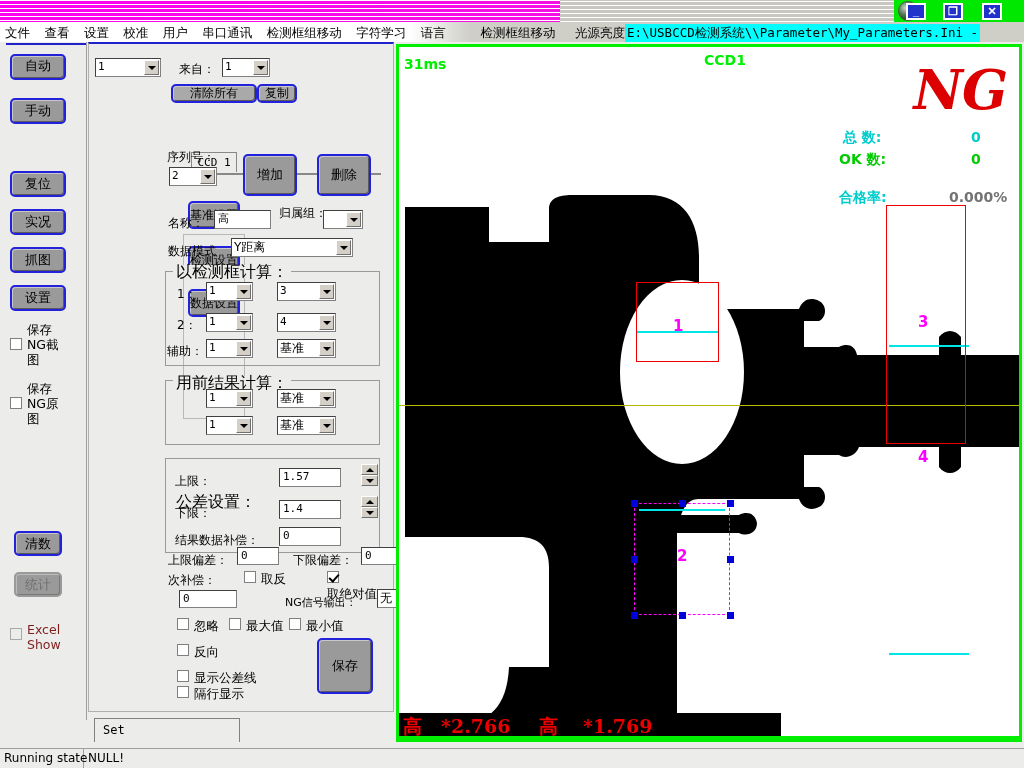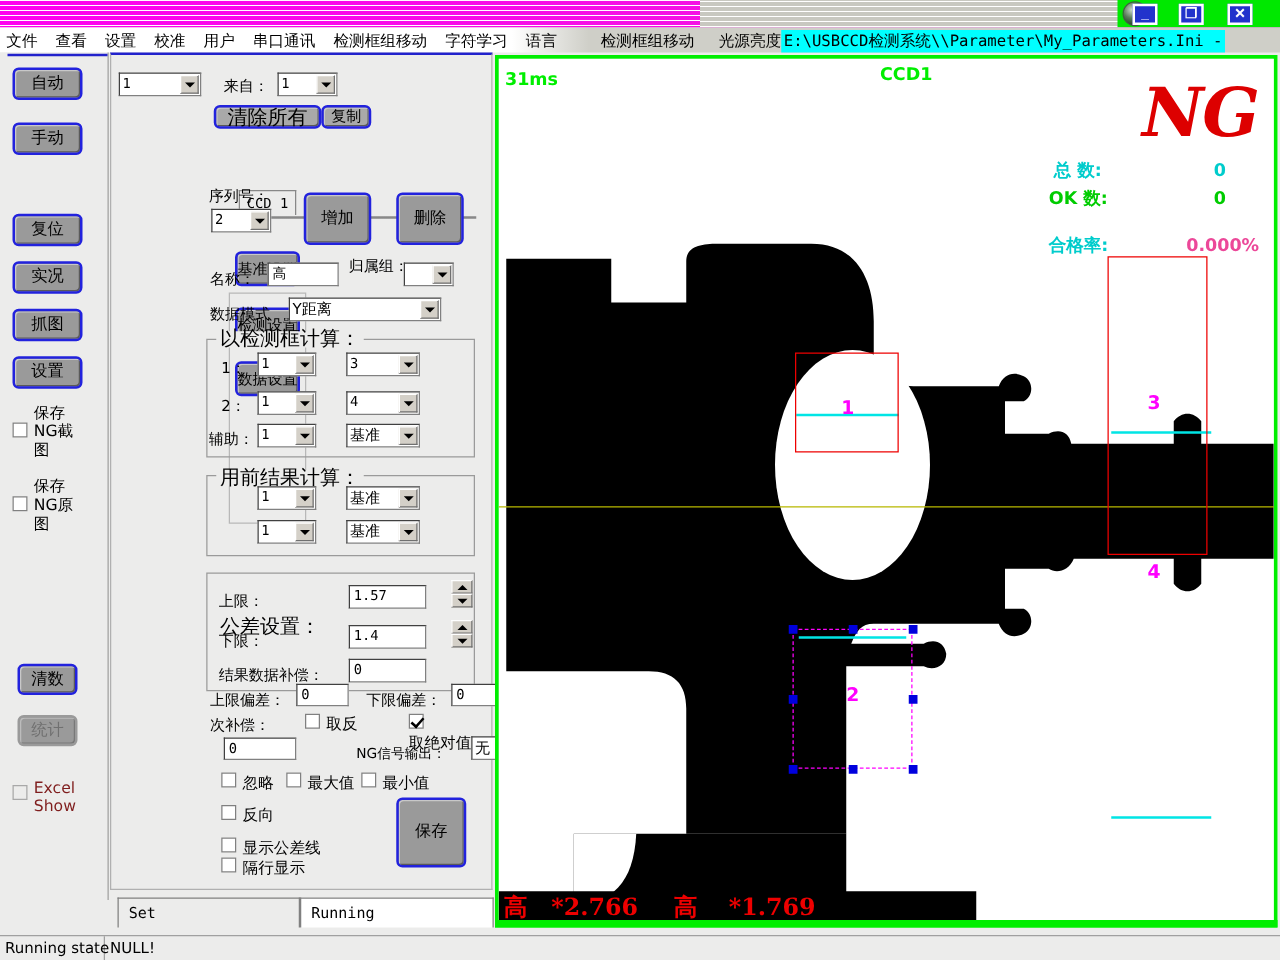--- a/index.html
+++ b/index.html
@@ -409,21 +409,21 @@
       <span>1</span>
       <span class="arrow"></span>
     </div>
 
     <div class="lbl" style="left:90px; top:18px;">来自：</div>
     <div class="combo" style="left:133px; top:14px; width:48px; height:19px;">
       <span>1</span>
       <span class="arrow"></span>
     </div>
 
-    <div class="btn3d" style="left:82px; top:40px; width:86px; height:19px; line-height:15px; font-size:16px; background:#a9a9a9;">清除所有</div>
+    <div class="btn3d" style="left:82px; top:40px; width:86px; height:19px; line-height:15px; font-size:12px; background:#a9a9a9;">清除所有</div>
     <div class="btn3d" style="left:168px; top:40px; width:40px; height:19px; line-height:15px; font-size:12px; background:#a9a9a9;">复制</div>
 
     <div class="tabstrip">
       <div class="tab-underline"></div>
       <div class="tab-ccd">CCD 1</div>
     </div>
 
     <div class="lbl" style="left:78px; top:106px;">序列号：</div>
     <div class="combo" style="left:80px; top:123px; width:48px; height:19px;">
       <span>2</span>
@@ -632,21 +632,21 @@
 
       <div class="ng-big">NG</div>
 
       <div class="ov-text" style="left:444px; top:83px; font-size:14px; color:#00cccc;">总 数:</div>
       <div class="ov-text" style="left:572px; top:83px; font-size:14px; color:#00cccc;">0</div>
 
       <div class="ov-text" style="left:440px; top:105px; font-size:14px; color:#00cc00;">OK 数:</div>
       <div class="ov-text" style="left:572px; top:105px; font-size:14px; color:#00cc00;">0</div>
 
       <div class="ov-text" style="left:440px; top:143px; font-size:14px; color:#00cccc;">合格率:</div>
-      <div class="ov-text" style="left:550px; top:143px; font-size:14px; color:#ec4899;">0.000%</div>
+      <div class="ov-text" style="left:550px; top:143px; font-size:14px; color:#737373;">0.000%</div>
 
       <div class="detbox" style="left:237px; top:235px; width:83px; height:80px;"></div>
       <div class="boxnum" style="left:274px; top:272px;">1</div>
 
       <div class="detbox" style="left:487px; top:158px; width:80px; height:239px;"></div>
       <div class="boxnum" style="left:519px; top:268px;">3</div>
       <div class="boxnum" style="left:519px; top:403px;">4</div>
 
       <div class="detbox-sel" style="left:235px; top:456px; width:96px; height:112px;"></div>
       <div class="boxnum" style="left:278px; top:502px;">2</div>
@@ -661,21 +661,20 @@
 
       <div class="resultbar">
         <span style="width:42px; text-align:left; padding-left:4px;">高</span><span style="width:98px;">*2.766</span><span style="width:44px;">高</span><span style="width:96px;">*1.769</span>
       </div>
     </div>
   </div>
   <div class="greenbar-bottom"></div>
 
   <div class="bottomtabs">
     <div class="btab" style="left:6px; width:146px;">Set</div>
-    <div class="btab" style="left:152px; width:155px; background:#fff;">Running</div>
   </div>
 
   <div class="statusbar">
     <div class="status-cell" style="left:0; width:84px;">Running state</div>
     <div class="status-cell" style="left:84px; width:940px; border-right:none;">NULL!</div>
   </div>
 
 </div>
 
 </body></html>

